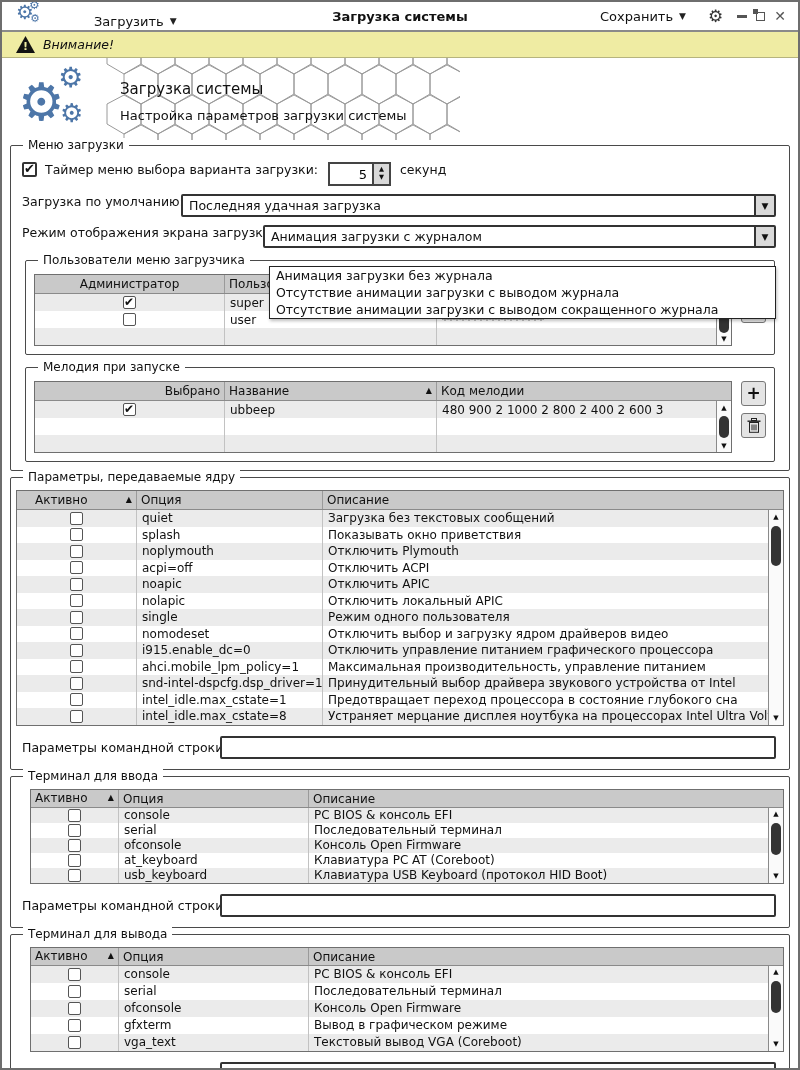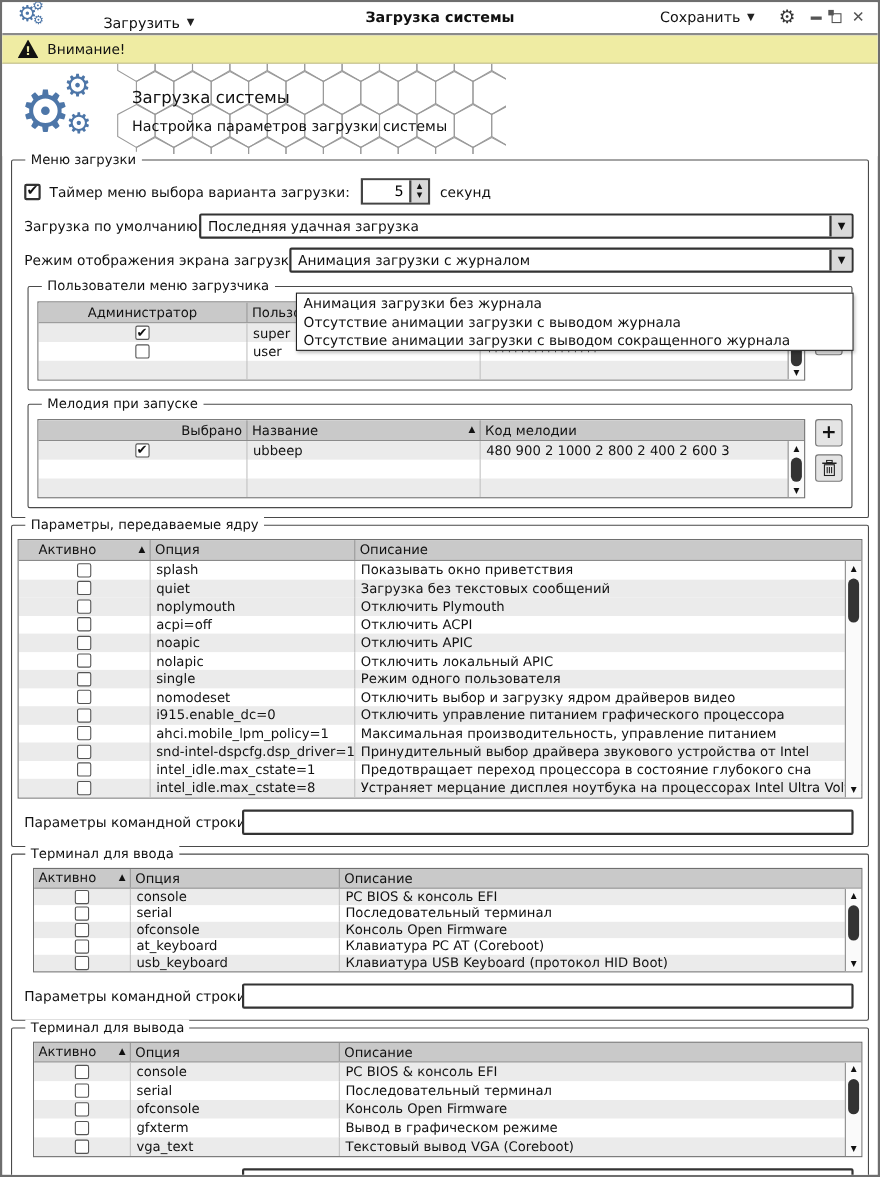--- a/index.html
+++ b/index.html
@@ -28,41 +28,41 @@
   .maximize-glyph::before { content:""; position:absolute; left:-4px; top:-4px; width:5px; height:5px; background:#555; }
   .close-glyph { font-size:14px; line-height:1; color:#555; }
 
   
   .warnbar { height:26px; flex:0 0 auto; background:#efeca3; border-bottom:1px solid #b6b47e;
              display:flex; align-items:center; gap:8px; padding-left:14px; }
   .warn-tri { position:relative; width:19px; height:17px; }
   .warn-tri .tri { position:absolute; inset:0; background:#121212; clip-path:polygon(50% 0,100% 100%,0 100%); }
   .warn-tri .bang { position:absolute; left:0; right:0; bottom:0px; text-align:center; color:#efeca3;
                     font-weight:bold; font-size:11px; }
-  .warn-text { font-size:12.5px; }
+  .warn-text { font-size:12.5px;font-style:italic; }
 
   
   .banner { height:84px; flex:0 0 auto; position:relative; overflow:hidden; background:#fff; }
   .hexwrap { position:absolute; left:104px; top:0; width:354px; height:82px; z-index:0; }
   .banner-icon { position:absolute; left:16px; top:6px; width:84px; height:72px; z-index:1; }
   .banner-icon .g1 { position:absolute; left:0px; top:12px; font-size:52px; }
   .banner-icon .g2 { position:absolute; left:40px; top:0px; font-size:28px; }
   .banner-icon .g3 { position:absolute; left:42px; top:36px; font-size:26px; }
   .banner-title { position:absolute; left:118px; top:22px; font-size:15px; z-index:1; }
   .banner-sub { position:absolute; left:118px; top:50px; font-size:13px; z-index:1; }
 
   
   .group { position:relative; border:1px solid #4a4a4a; border-radius:2px; margin:6px 8px 0;
            padding:12px 5px 8px; background:#fff; }
   .group.first { margin-top:3px; }
   .legend { position:absolute; top:-8px; left:12px; background:#fff; padding:0 5px; font-size:12px; }
   .subgroup { position:relative; border:1px solid #4a4a4a; border-radius:2px; margin:12px 9px 0;
               padding:13px 8px 8px; }
 
-  .frow { display:flex; align-items:center; margin:4px 8px 8px 6px; }
+  .frow { display:flex; align-items:flex-start; margin:4px 8px 8px 6px; }
   .lbl { font-size:12.5px; white-space:nowrap; }
 
   
   .cb { position:relative; display:inline-block; width:15px; height:15px; border:2px solid #333;
         border-radius:2px; background:#fff; flex:0 0 auto; }
   .cb.small { width:13px; height:13px; border-width:1px; border-color:#555; }
   .cb.checked::after { content:"✔"; position:absolute; left:0px; top:-3px; font-size:13px; color:#111; }
   .cb.small.checked::after { font-size:12px; top:-2px; left:0px; }
 
   
@@ -393,34 +393,34 @@
       <div class="thead">
         <div class="th k-c1 between">
           <span style="margin-left:14px">Активно</span>
           <span class="sort">▲</span>
         </div>
         <div class="th k-c2">Опция</div>
         <div class="th k-c3">Описание</div>
       </div>
       <div>
 
+          <div class="trow alt">
+            <div class="td k-c1 center">
+              <span class="cb small"></span>
+            </div>
+            <div class="td k-c2">quiet</div>
+            <div class="td k-c3">Загрузка без текстовых сообщений</div>
+          </div>
+
           <div class="trow">
             <div class="td k-c1 center">
               <span class="cb small"></span>
             </div>
             <div class="td k-c2">splash</div>
             <div class="td k-c3">Показывать окно приветствия</div>
-          </div>
-
-          <div class="trow alt">
-            <div class="td k-c1 center">
-              <span class="cb small"></span>
-            </div>
-            <div class="td k-c2">quiet</div>
-            <div class="td k-c3">Загрузка без текстовых сообщений</div>
           </div>
 
           <div class="trow alt">
             <div class="td k-c1 center">
               <span class="cb small"></span>
             </div>
             <div class="td k-c2">noplymouth</div>
             <div class="td k-c3">Отключить Plymouth</div>
           </div>
 

